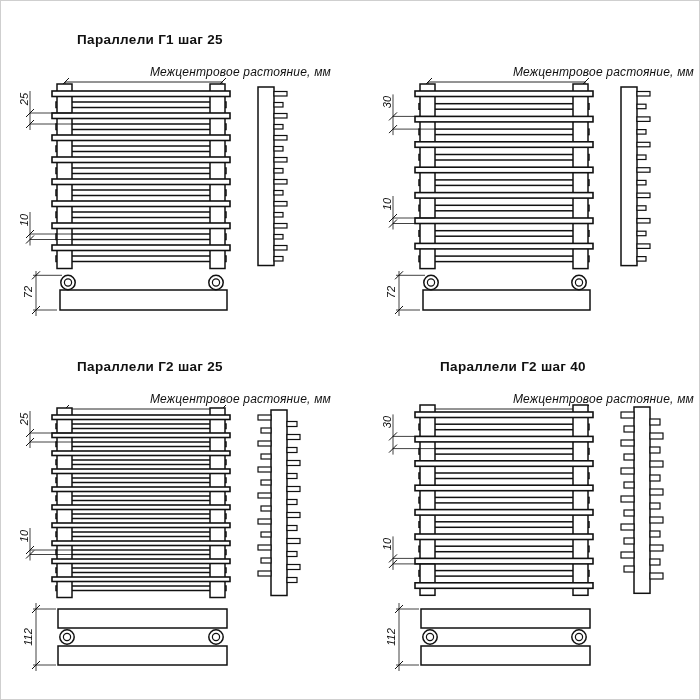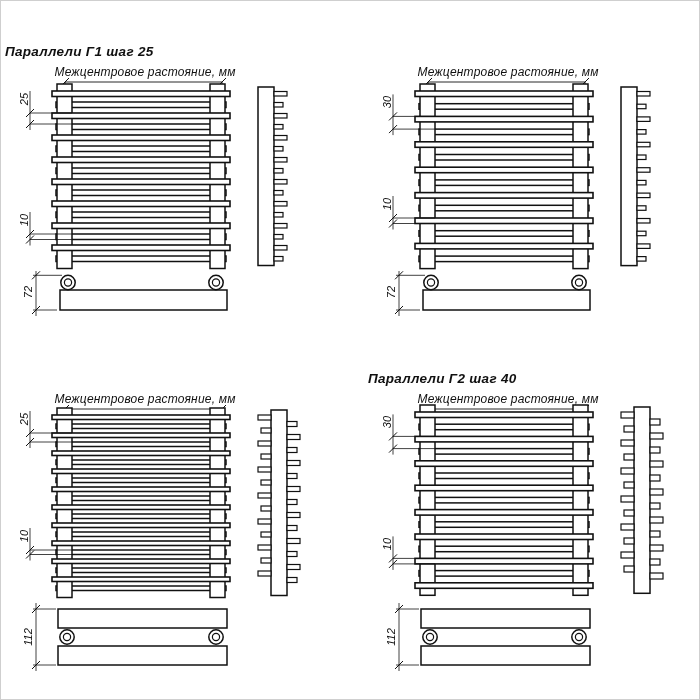--- a/index.html
+++ b/index.html
@@ -8,26 +8,26 @@
     font-family:"Liberation Sans",sans-serif;color:#111;
   }
   .frame{position:absolute;left:0;top:0;width:698px;height:698px;border:1px solid #cfcfcf;pointer-events:none;}
   .panel{position:absolute;width:350px;height:373px;}
   .p0{left:0;top:0}
   .p1{left:363px;top:0}
   .p2{left:0;top:327px}
   .p3{left:363px;top:327px}
   .panel svg{position:absolute;left:0;top:0;width:350px;height:373px;}
   .ptitle{
-    position:absolute;left:5px;top:44px;width:290px;text-align:left;
-    font-style:italic;font-size:13.5px;font-weight:bold;letter-spacing:0.3px;white-space:nowrap;
+    position:absolute;left:5px;top:32px;width:290px;text-align:center;
+    font-size:13.5px;font-weight:bold;letter-spacing:0.3px;white-space:nowrap;
   }
   .psub{
-    position:absolute;left:0px;top:65px;width:290px;text-align:center;
-    font-style:italic;font-size:12px;letter-spacing:0.2px;white-space:nowrap;
+    position:absolute;left:0px;top:65px;width:290px;text-align:right;
+    font-style:italic;font-size:12px;letter-spacing:0.2px;white-space:nowrap;padding-left:41px;
   }
   .dim{
     position:absolute;font-style:italic;font-size:11px;white-space:nowrap;
     transform:translate(-50%,-50%) rotate(-90deg);transform-origin:center;
   }
 </style>
 </head>
 <body>
 
 <div class="frame"></div>
@@ -161,20 +161,21 @@
       <line x1="33" y1="310" x2="57" y2="310" stroke="#111111" stroke-width="0.8"></line>
       <line x1="32" y1="279.3" x2="40" y2="271.3" stroke="#111111" stroke-width="1"></line>
       <line x1="32" y1="314" x2="40" y2="306" stroke="#111111" stroke-width="1"></line>
     </svg>
   <span class="dim dim-pitch" style="left: 24px; top: 102.4px;">30</span>
   <span class="dim dim-tube" style="left: 24px; top: 204px;">10</span>
   <span class="dim dim-depth" style="left: 28px; top: 292px;">72</span>
 </div>
 
 <div class="panel p2">
+  <div class="ptitle">Параллели Г2 шаг 25</div>
   <div class="psub">Межцентровое растояние, мм</div>
   <svg viewBox="0 0 350 373">
       <line x1="65" y1="82" x2="222" y2="82" stroke="#111111" stroke-width="0.9"></line>
       <line x1="65" y1="82" x2="65" y2="89" stroke="#111111" stroke-width="0.9"></line>
       <line x1="222" y1="82" x2="222" y2="89" stroke="#111111" stroke-width="0.9"></line>
       <line x1="61" y1="86" x2="69" y2="78" stroke="#111111" stroke-width="1"></line>
       <line x1="218" y1="86" x2="226" y2="78" stroke="#111111" stroke-width="1"></line>
       <rect x="56" y="97" width="170" height="4.5" fill="#fff" stroke="#111111" stroke-width="1.5"></rect>
       <rect x="56" y="115" width="170" height="4.5" fill="#fff" stroke="#111111" stroke-width="1.5"></rect>
       <rect x="56" y="133" width="170" height="4.5" fill="#fff" stroke="#111111" stroke-width="1.5"></rect>

